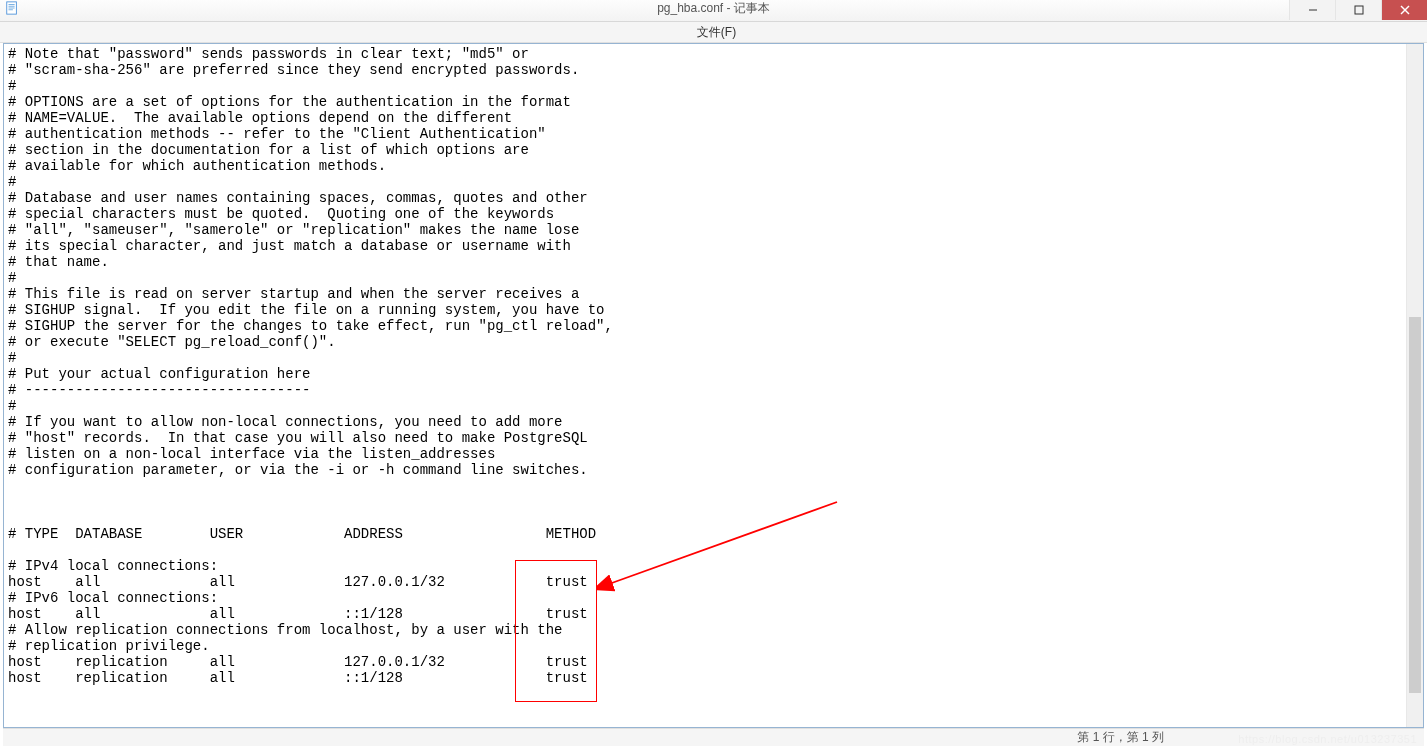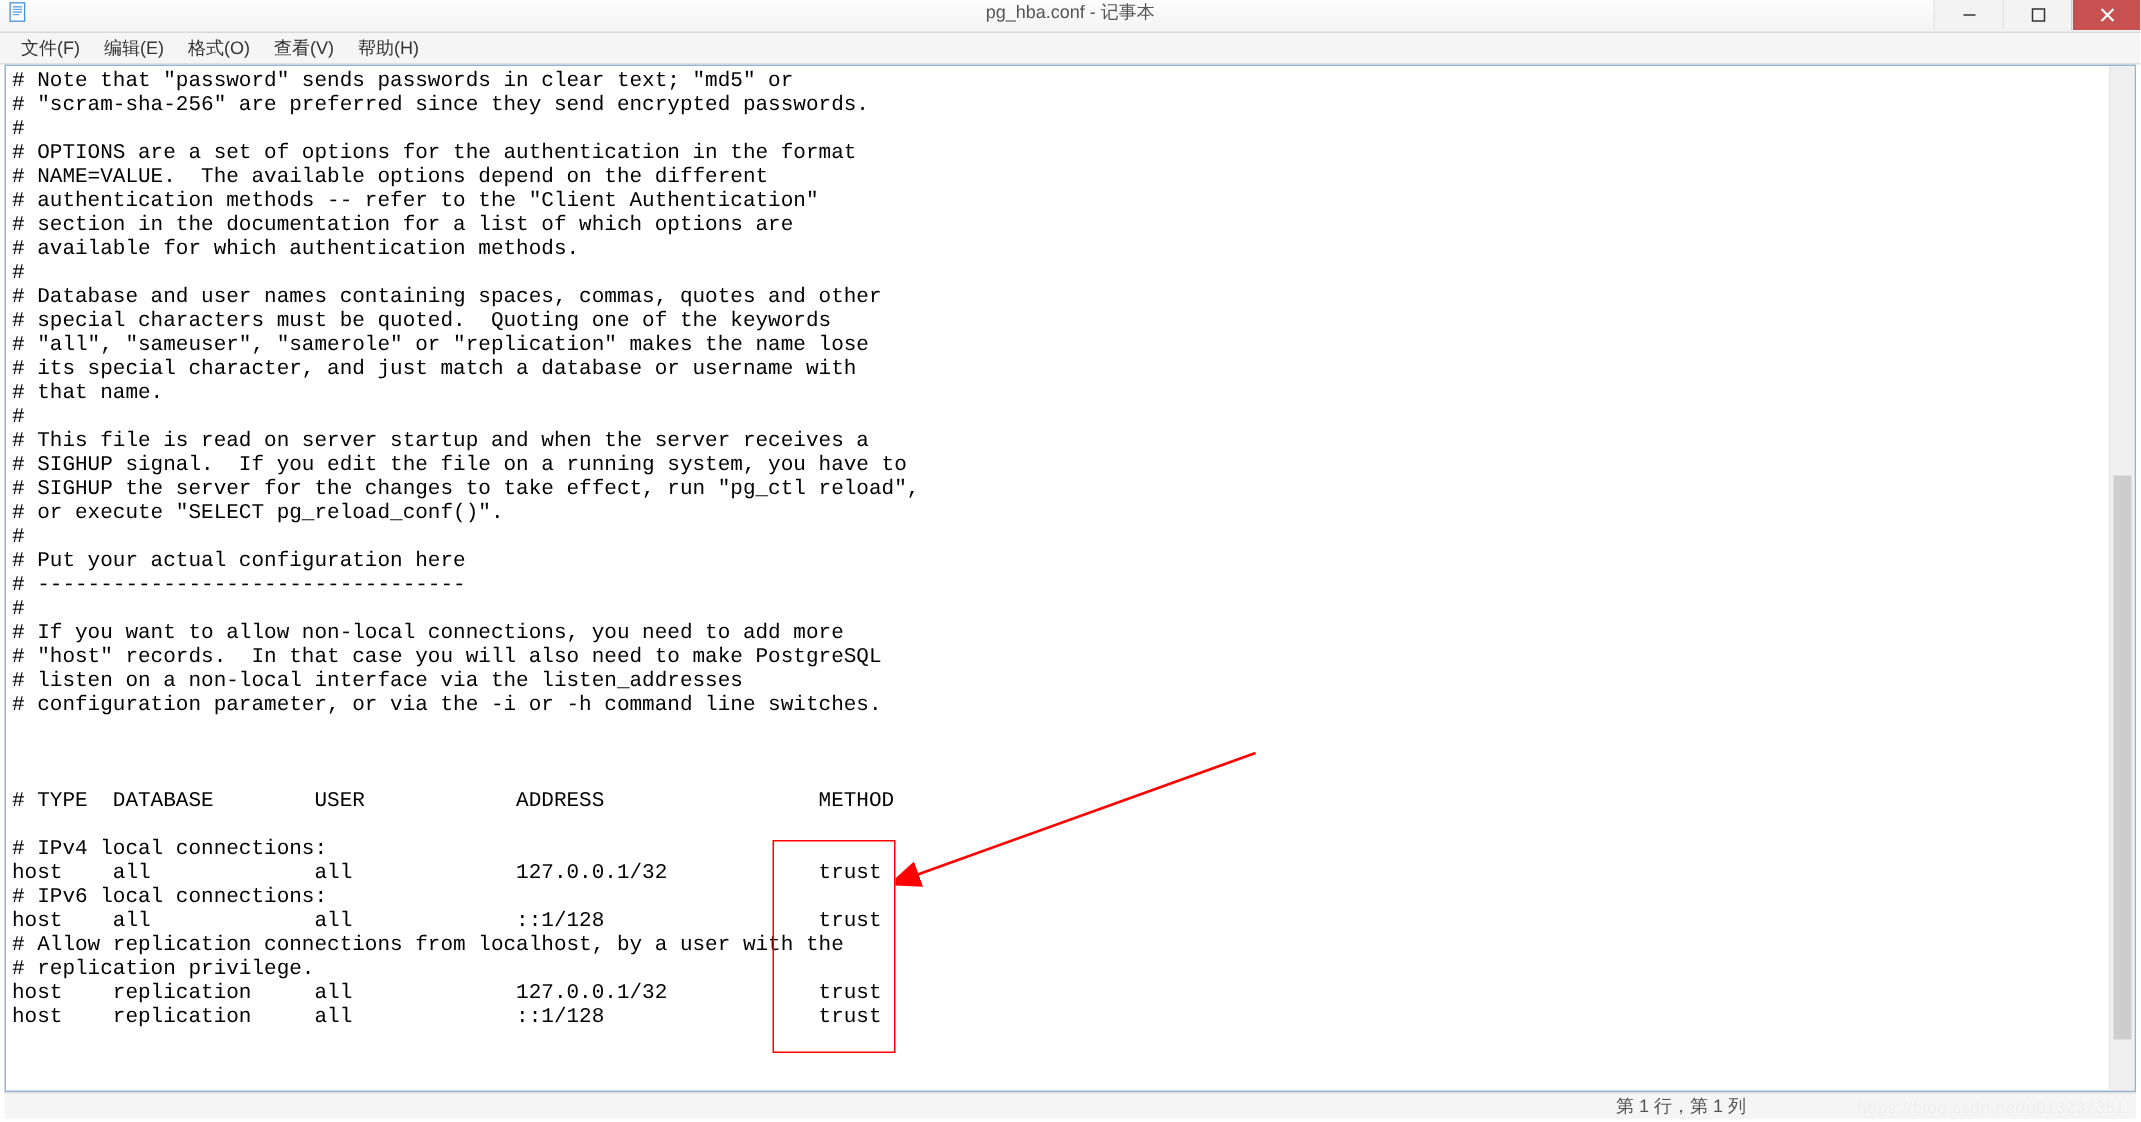--- a/index.html
+++ b/index.html
@@ -50,20 +50,21 @@
     
     .menubar {
       height: 21px;
       background: #f5f5f5;
       border-bottom: 1px solid #e0e0e0;
       display: flex;
       align-items: center;
       padding-left: 6px;
       font-size: 12px;
       color: #333;
+      flex-direction: column;
     }
     .menu-item {
       padding: 2px 8px;
       cursor: default;
     }
     
     .editor-wrap {
       position: absolute;
       top: 43px; left: 3px; right: 3px; bottom: 20px;
       border: 1px solid #96b4d2;

